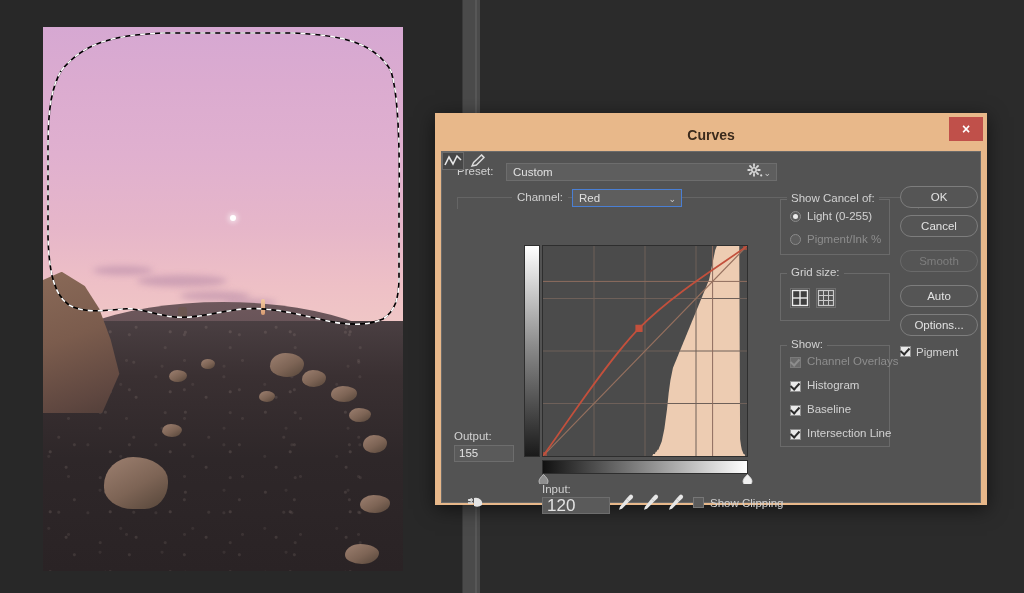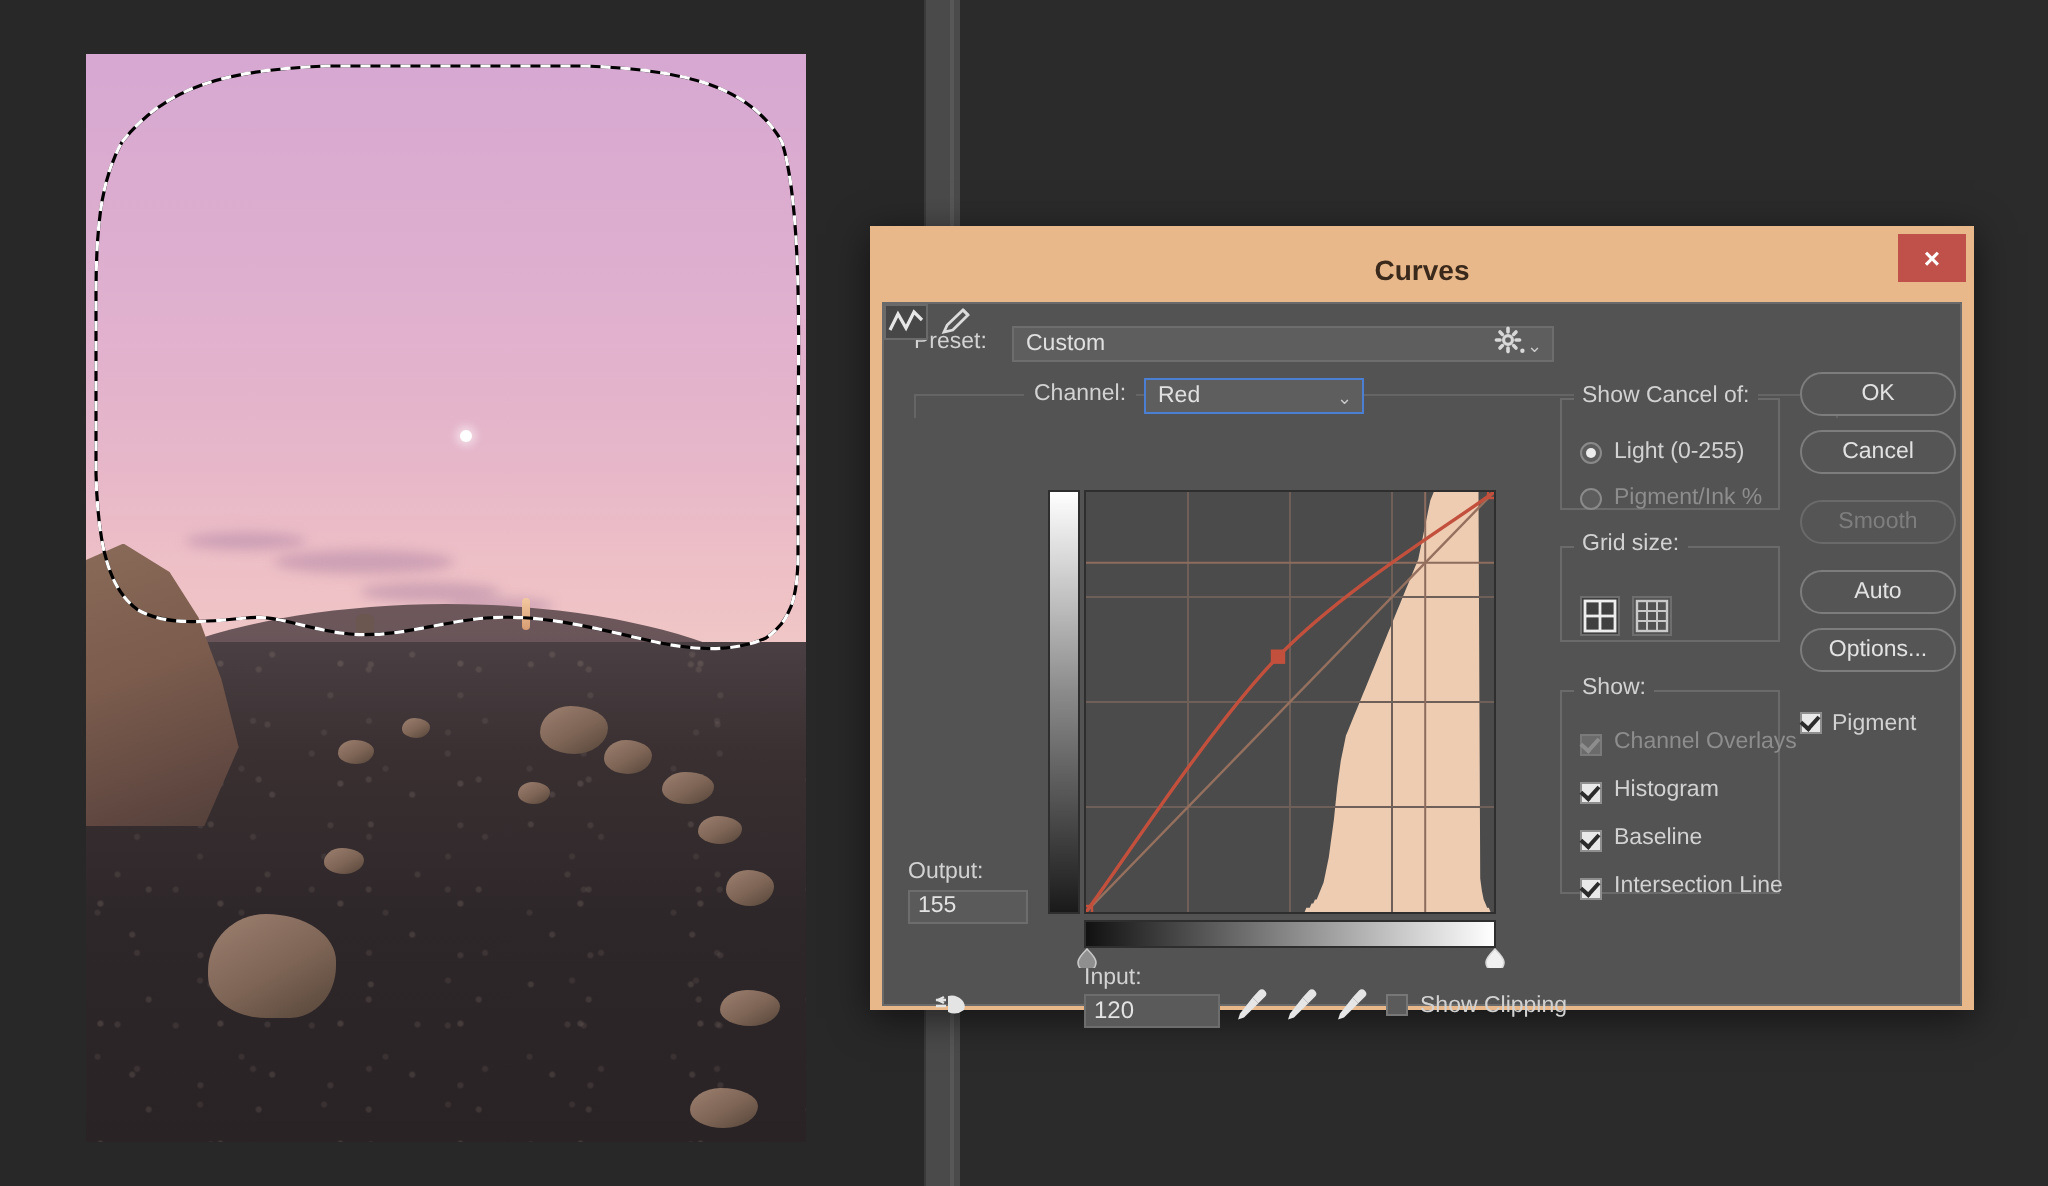--- a/index.html
+++ b/index.html
@@ -113,21 +113,21 @@
          background:linear-gradient(90deg,#111 0%,#8d8d8d 52%,#ffffff 100%);
          border:1px solid #2e2e2e;box-sizing:border-box;}
 
   .out-label{position:absolute;left:12px;top:278px;}
   .out-field{position:absolute;left:12px;top:293px;width:60px;height:17px;
              background:#5a5a5a;border:1px solid #6d6d6d;box-sizing:border-box;
              color:#e3e3e3;font-size:11.5px;line-height:15px;padding-left:4px;}
   .in-label{position:absolute;left:100px;top:331px;}
   .in-field{position:absolute;left:100px;top:345px;width:68px;height:17px;
             background:#5a5a5a;border:1px solid #6d6d6d;box-sizing:border-box;
-            color:#e3e3e3;font-size:12px;line-height:15px;padding-left:4px;}
+            color:#e3e3e3;font-size:17px;line-height:15px;padding-left:4px;}
 
   .handle{position:absolute;width:11px;height:10px;cursor:pointer;}
   .h-black{left:96px;top:322px;}
   .h-white{left:300px;top:322px;}
 
   .smooth-ico{position:absolute;left:24px;top:341px;width:22px;height:18px;cursor:pointer;}
   .droppers{position:absolute;left:175px;top:341px;width:70px;height:20px;}
   .dropper{position:absolute;width:18px;height:18px;cursor:pointer;}
   .clip-chk{position:absolute;left:251px;top:345px;}
   .clip-lbl{position:absolute;left:268px;top:345px;}
@@ -162,21 +162,21 @@
        color:#e2e2e2;font-size:11.5px;line-height:20px;text-align:center;cursor:pointer;}
   .btn.dis{color:#7e7e7e;border-color:#6a6a6a;}
   .btn-ok{left:458px;top:34px;}
   .btn-cancel{left:458px;top:63px;}
   .btn-smooth{left:458px;top:98px;}
   .btn-auto{left:458px;top:133px;}
   .btn-options{left:458px;top:162px;}
   .prev-chk{left:458px;top:194px;}
   .prev-lbl{left:474px;top:194px;}
 
-  .abs{position:absolute;margin-top:10px;}
+  .abs{position:absolute;}
 </style>
 </head>
 <body>
 
 <div id="root">
 
   <div class="canvas-area">
     <div class="photo">
       <div class="sky"></div>
       <div class="cloud c3"></div>

